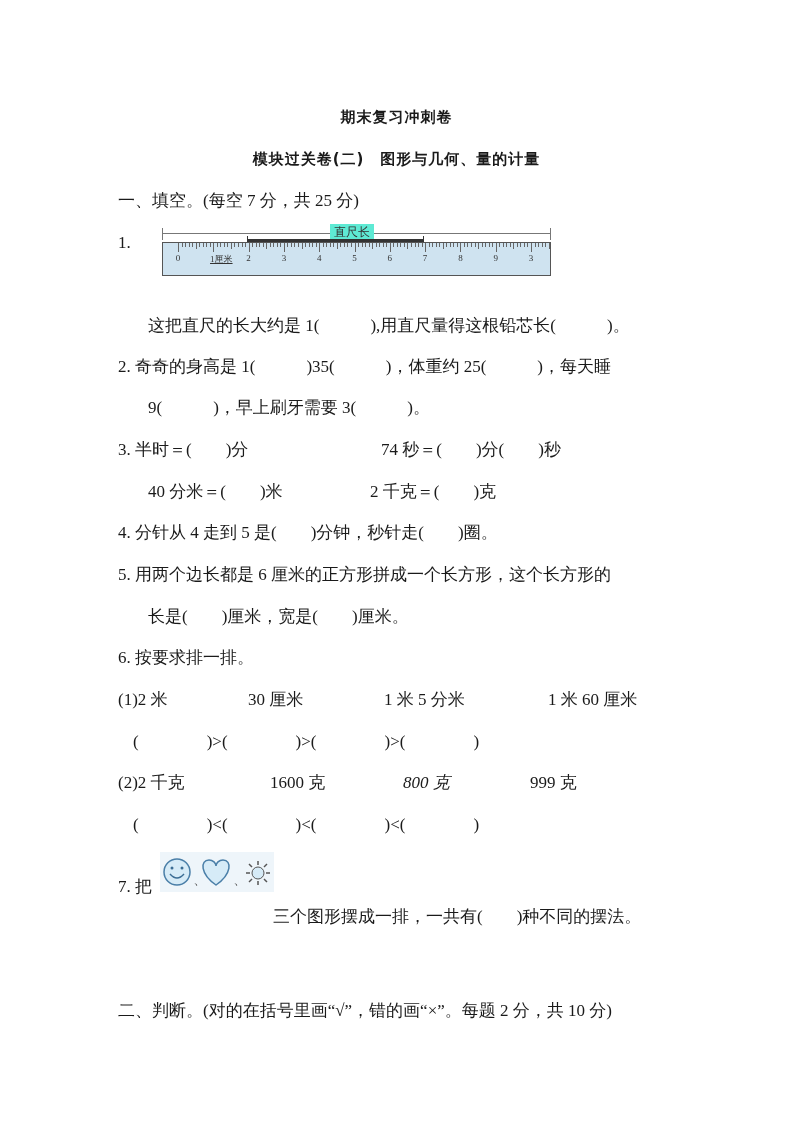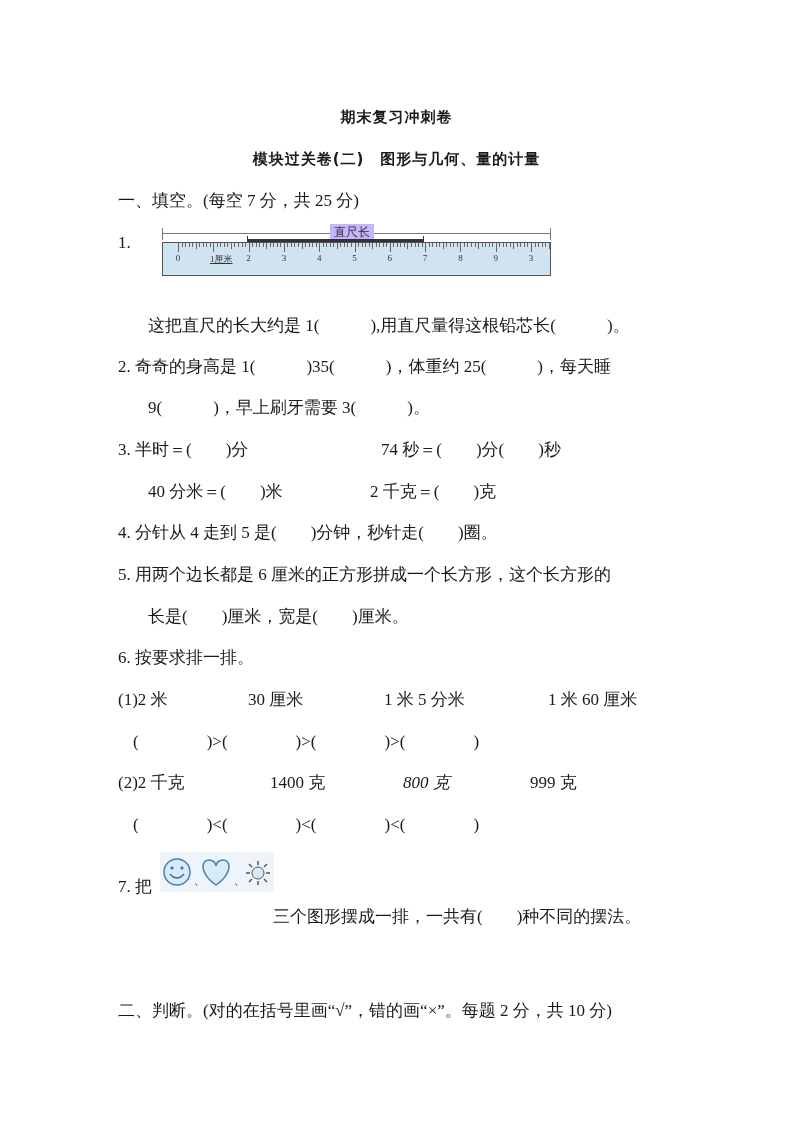--- a/index.html
+++ b/index.html
@@ -17,21 +17,21 @@
 
   
   .ruler-wrap { position: absolute; left: 160px; top: 224px; width: 394px; height: 56px; }
   .ruler-body {
     position: absolute; left: 2px; top: 18px; width: 389px; height: 34px;
     background: #cfe3f0; border: 1px solid #555; box-sizing: border-box;
   }
   .dim-line { position: absolute; top: 9px; height: 1px; background: #777; }
   .dim-tick { position: absolute; top: 4px; width: 1px; height: 12px; background: #777; }
   .dim-label {
-    position: absolute; top: 0px; font-size: 12px; background: #c4b5fd; padding: 0 4px;
+    position: absolute; top: 0px; font-size: 12px; background: #5eead4; padding: 0 4px;
     font-family: Liberation Mono, monospace; color: #333;
   }
   .lead { position: absolute; top: 15px; height: 3px; background: #333; }
   .lead-end { position: absolute; top: 12px; width: 1px; height: 7px; background: #333; }
   .tick { position: absolute; top: 0; width: 1px; background: #666; }
   .tick-label { position: absolute; top: 10px; font-size: 9px; color: #333; transform: translateX(-50%); font-family: "Liberation Serif", serif; }
 
   .emoji-box {
     position: absolute; left: 160px; top: 852px; width: 114px; height: 40px;
     background: #eef5fa;
@@ -194,21 +194,21 @@
   <div class="abs line" style="left:148px; top:606px;">长是(　　)厘米，宽是(　　)厘米。</div>
 
   <div class="abs line" style="left:118px; top:647px;">6. 按要求排一排。</div>
   <div class="abs line" style="left:118px; top:689px;">(1)2 米</div>
   <div class="abs line" style="left:248px; top:689px;">30 厘米</div>
   <div class="abs line" style="left:384px; top:689px;">1 米 5 分米</div>
   <div class="abs line" style="left:548px; top:689px;">1 米 60 厘米</div>
   <div class="abs line" style="left:133px; top:731px;">(　　　　)&gt;(　　　　)&gt;(　　　　)&gt;(　　　　)</div>
 
   <div class="abs line" style="left:118px; top:772px;">(2)2 千克</div>
-  <div class="abs line" style="left:270px; top:772px;">1400 克</div>
+  <div class="abs line" style="left:270px; top:772px;">1600 克</div>
   <div class="abs line" style="left:403px; top:772px;font-style:italic;">800 克</div>
   <div class="abs line" style="left:530px; top:772px;">999 克</div>
   <div class="abs line" style="left:133px; top:814px;">(　　　　)&lt;(　　　　)&lt;(　　　　)&lt;(　　　　)</div>
 
   <div class="abs line" style="left:118px; top:876px;">7. 把</div>
   <div class="emoji-box">
     <svg width="114" height="40" viewBox="0 0 114 40">
       <g>
         <circle cx="17" cy="20" r="13" fill="#d6ebf7" stroke="#4a7fa8" stroke-width="1.5"></circle>
         <circle cx="12" cy="16" r="1.5" fill="#3b6d94"></circle>

